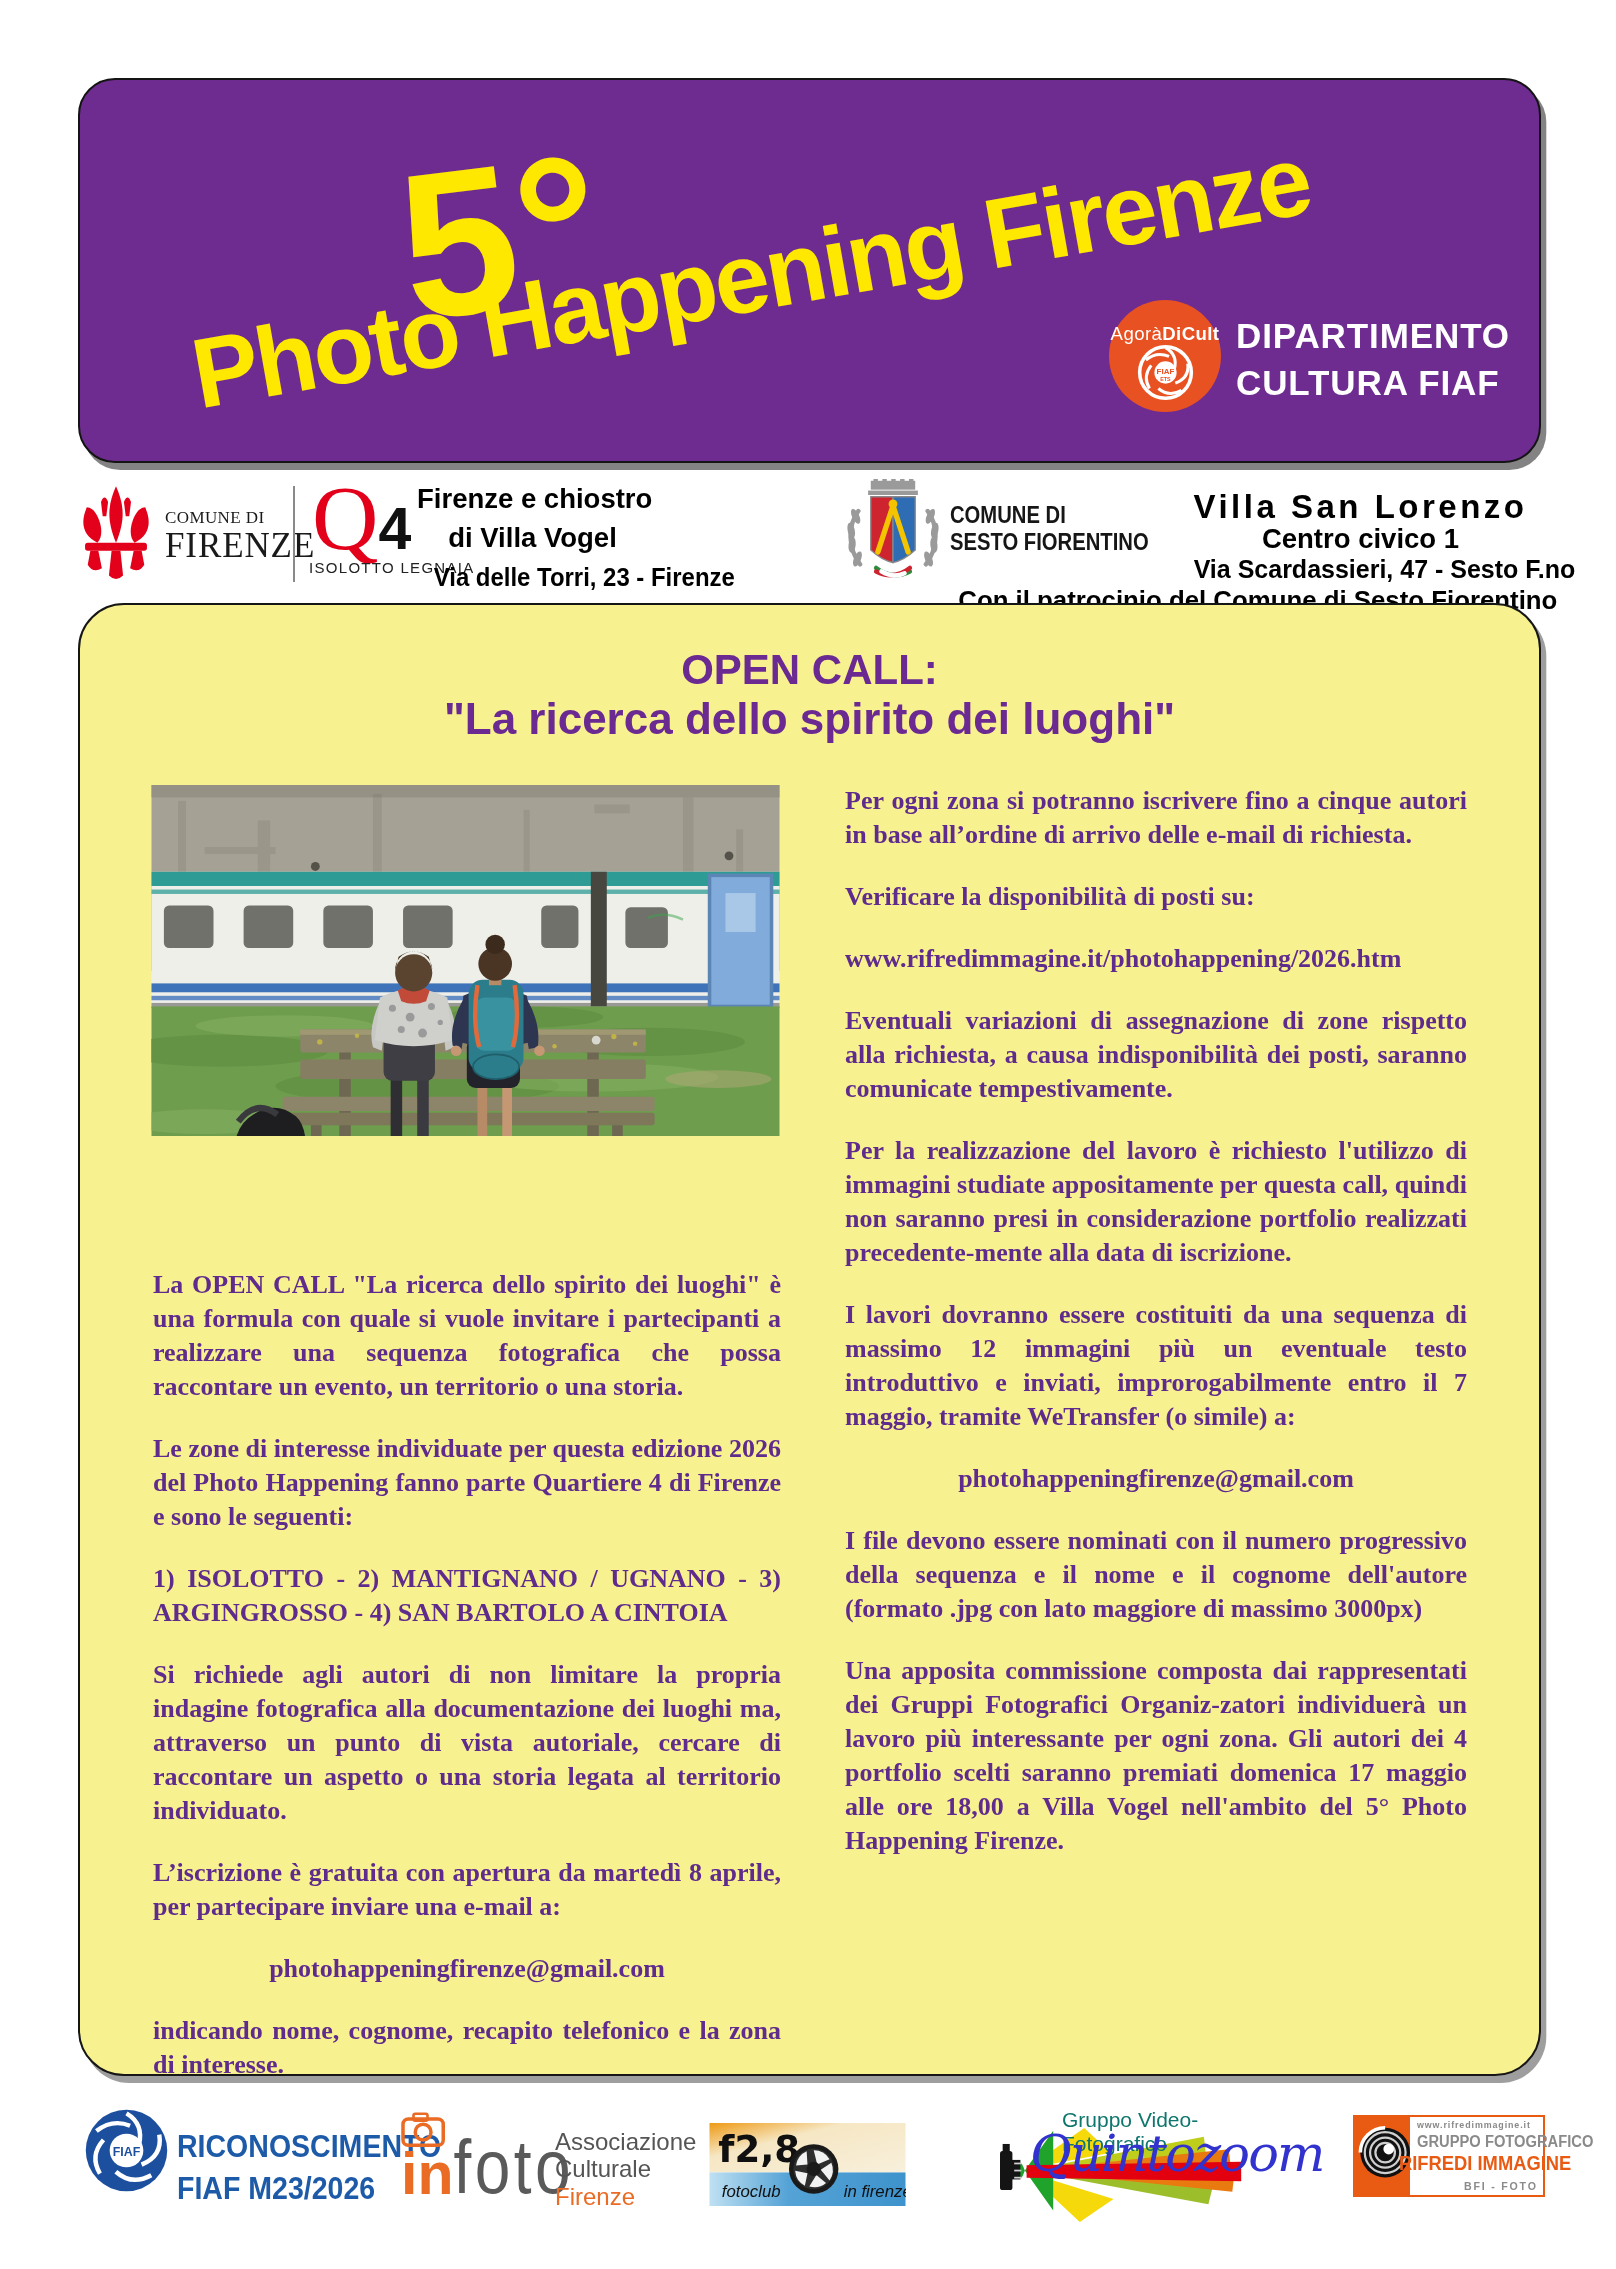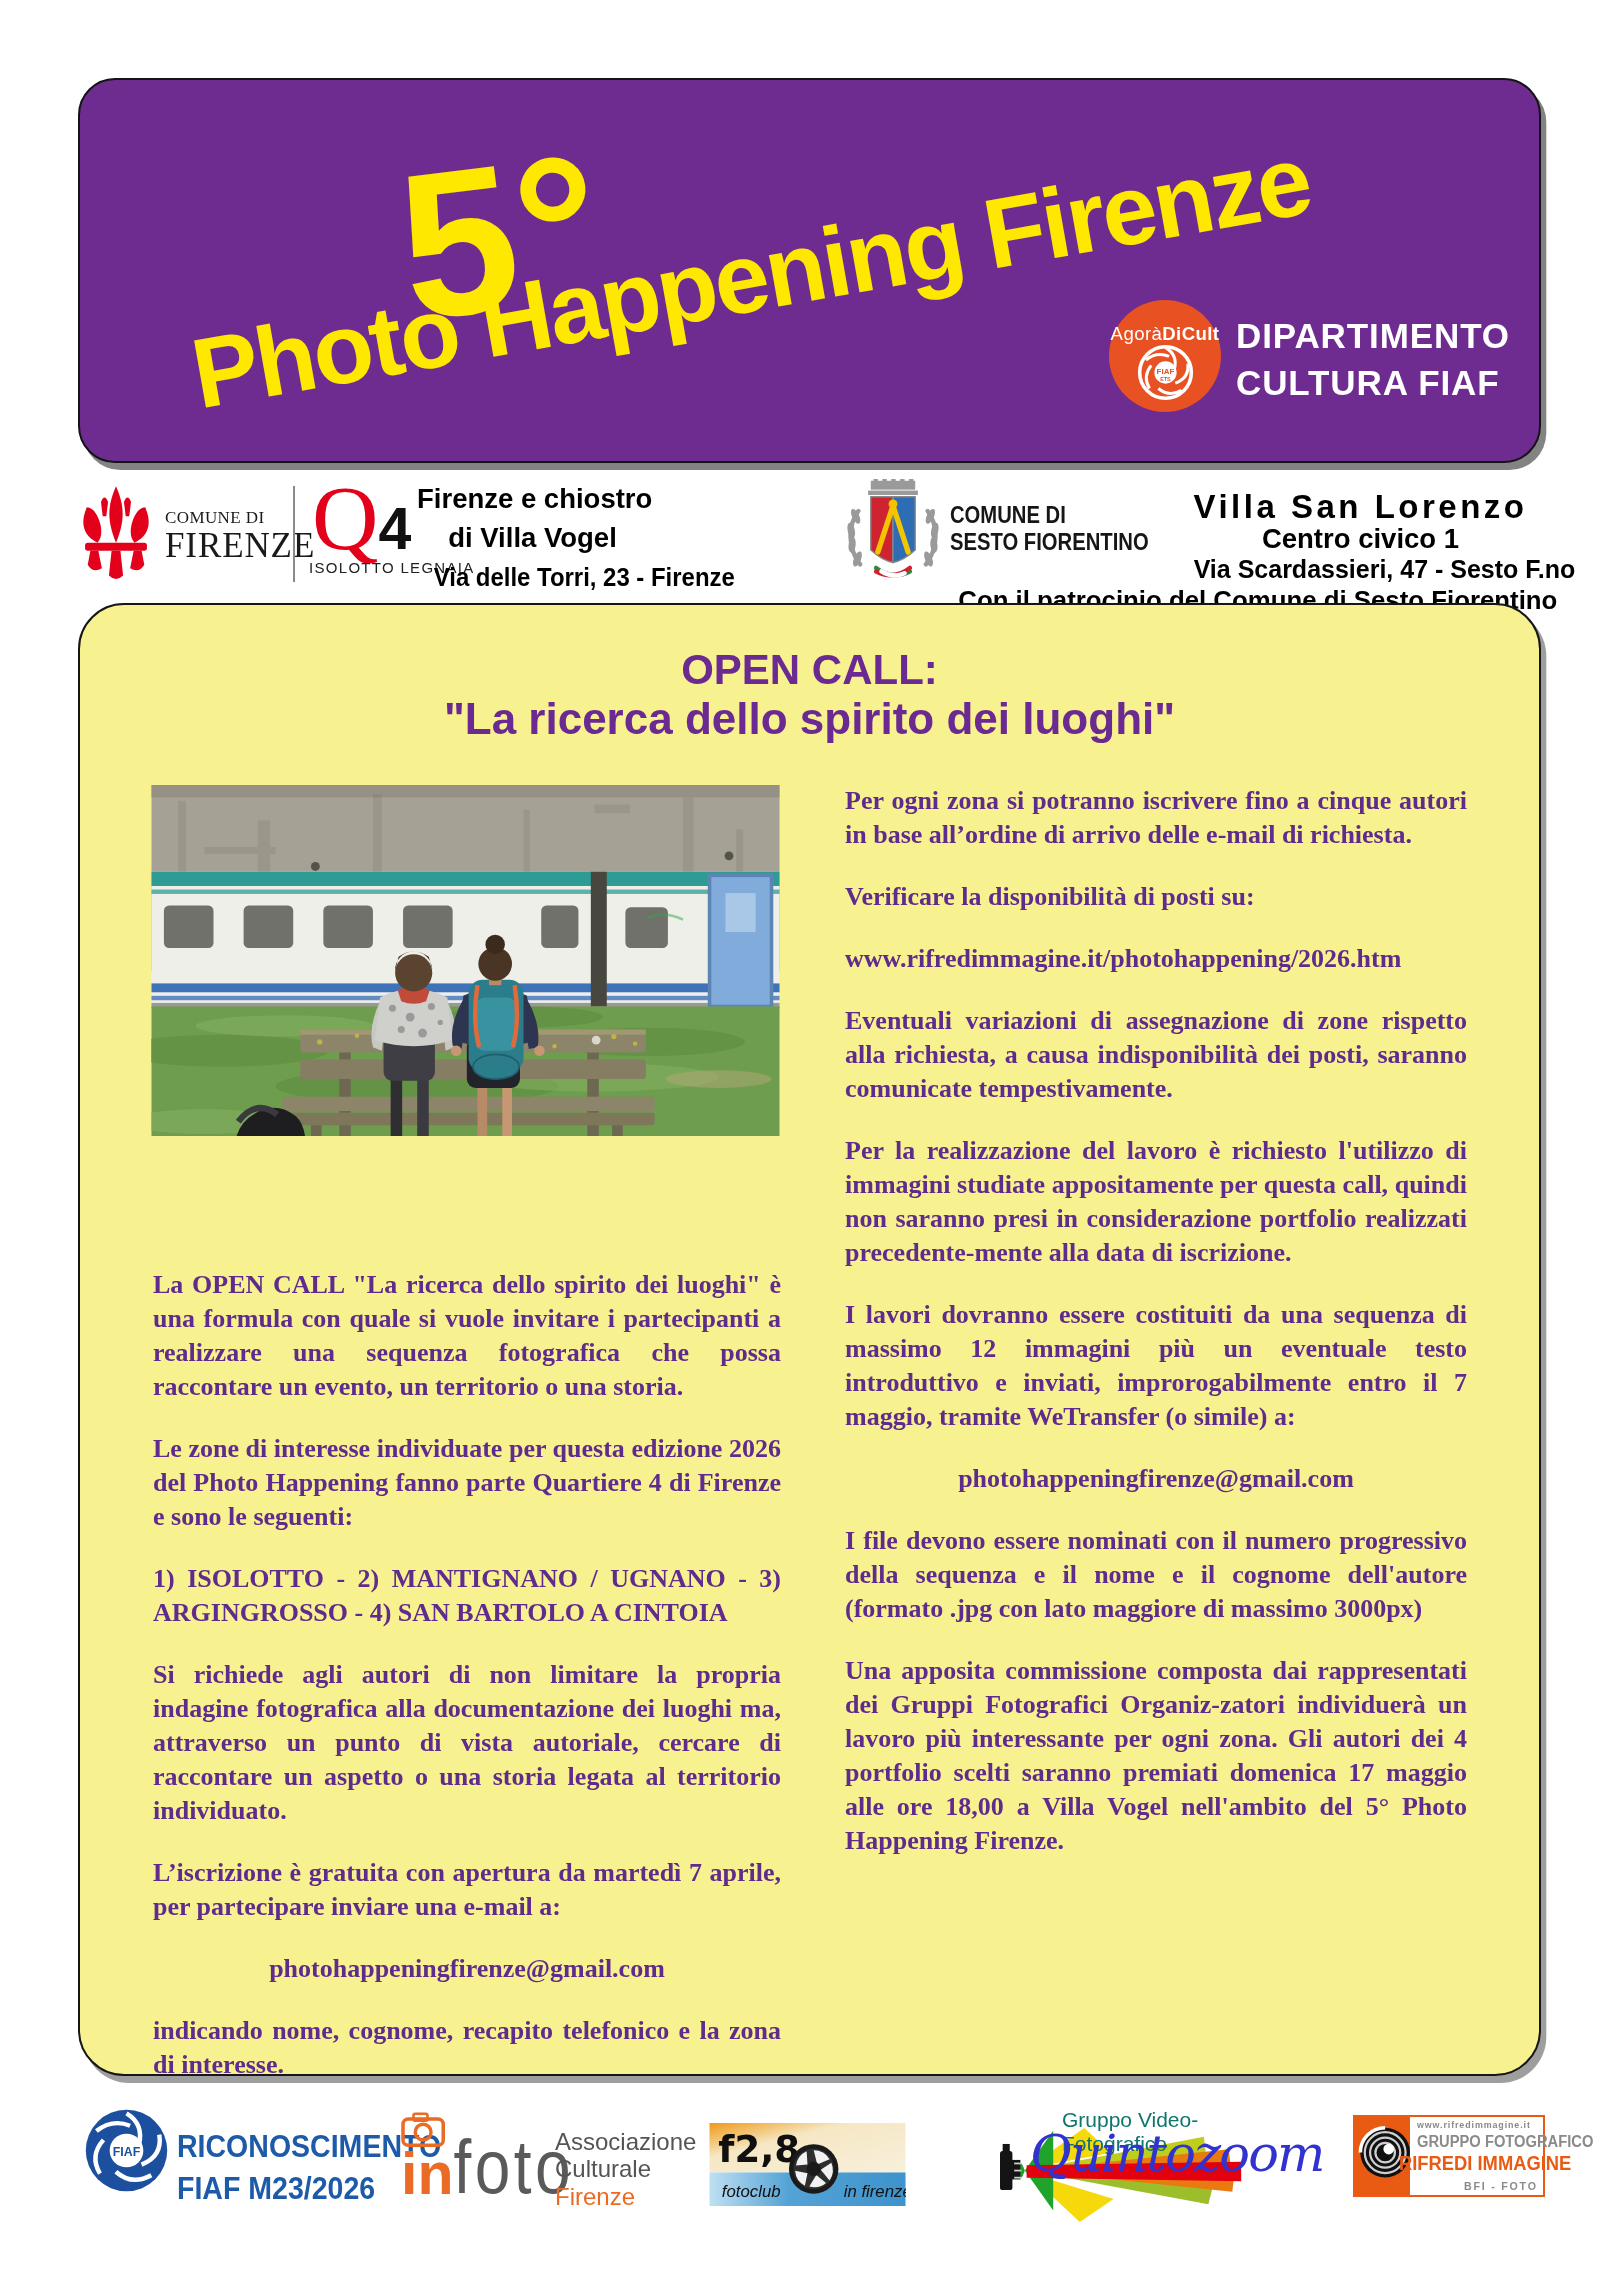--- a/index.html
+++ b/index.html
@@ -328,21 +328,21 @@
         <circle cx="388" cy="180" r="11" fill="#3C2A1C"></circle>
         <text x="10" y="453" font-size="16.5" font-weight="bold" fill="#ffffff" textLength="688" lengthAdjust="spacingAndGlyphs">FOTO TRATTA DAL PORTFOLIO “IL TRENO DI VIA LUNGA A FIRENZE” DI SANDRA CECCARELLI</text>
       </svg>
     </div>
 
     <div class="col col-left">
       <p>La OPEN CALL "La ricerca dello spirito dei luoghi" è una formula con quale si vuole invitare i partecipanti a realizzare una sequenza fotografica che possa raccontare un evento, un territorio o una storia.</p>
       <p>Le zone di interesse individuate per questa edizione 2026 del Photo Happening fanno parte Quartiere 4 di Firenze e sono le seguenti:</p>
       <p>1) ISOLOTTO  -  2) MANTIGNANO / UGNANO - 3) ARGINGROSSO  -  4) SAN BARTOLO A CINTOIA</p>
       <p>Si richiede agli autori di non limitare la propria indagine fotografica alla documentazione dei luoghi ma, attraverso un punto di vista autoriale, cercare di raccontare un aspetto o una storia legata al territorio individuato.</p>
-      <p>L’iscrizione è gratuita con apertura da martedì 7 aprile, per partecipare inviare una e-mail a:</p>
+      <p>L’iscrizione è gratuita con apertura da martedì 8 aprile, per partecipare inviare una e-mail a:</p>
       <p class="email">photohappeningfirenze@gmail.com</p>
       <p>indicando nome, cognome, recapito telefonico e la zona di interesse.</p>
     </div>
 
     <div class="col col-right">
       <p>Per ogni zona si potranno iscrivere fino a cinque autori in base all’ordine di arrivo delle e-mail di richiesta.</p>
       <p>Verificare la disponibilità di posti su:</p>
       <p>www.rifredimmagine.it/photohappening/2026.htm</p>
       <p>Eventuali variazioni di assegnazione di zone rispetto alla richiesta, a causa indisponibilità dei posti, saranno comunicate tempestivamente.</p>
       <p>Per la realizzazione del lavoro è richiesto l'utilizzo di immagini studiate appositamente per questa call, quindi non saranno presi in considerazione portfolio realizzati precedente-mente alla data di iscrizione.</p>

